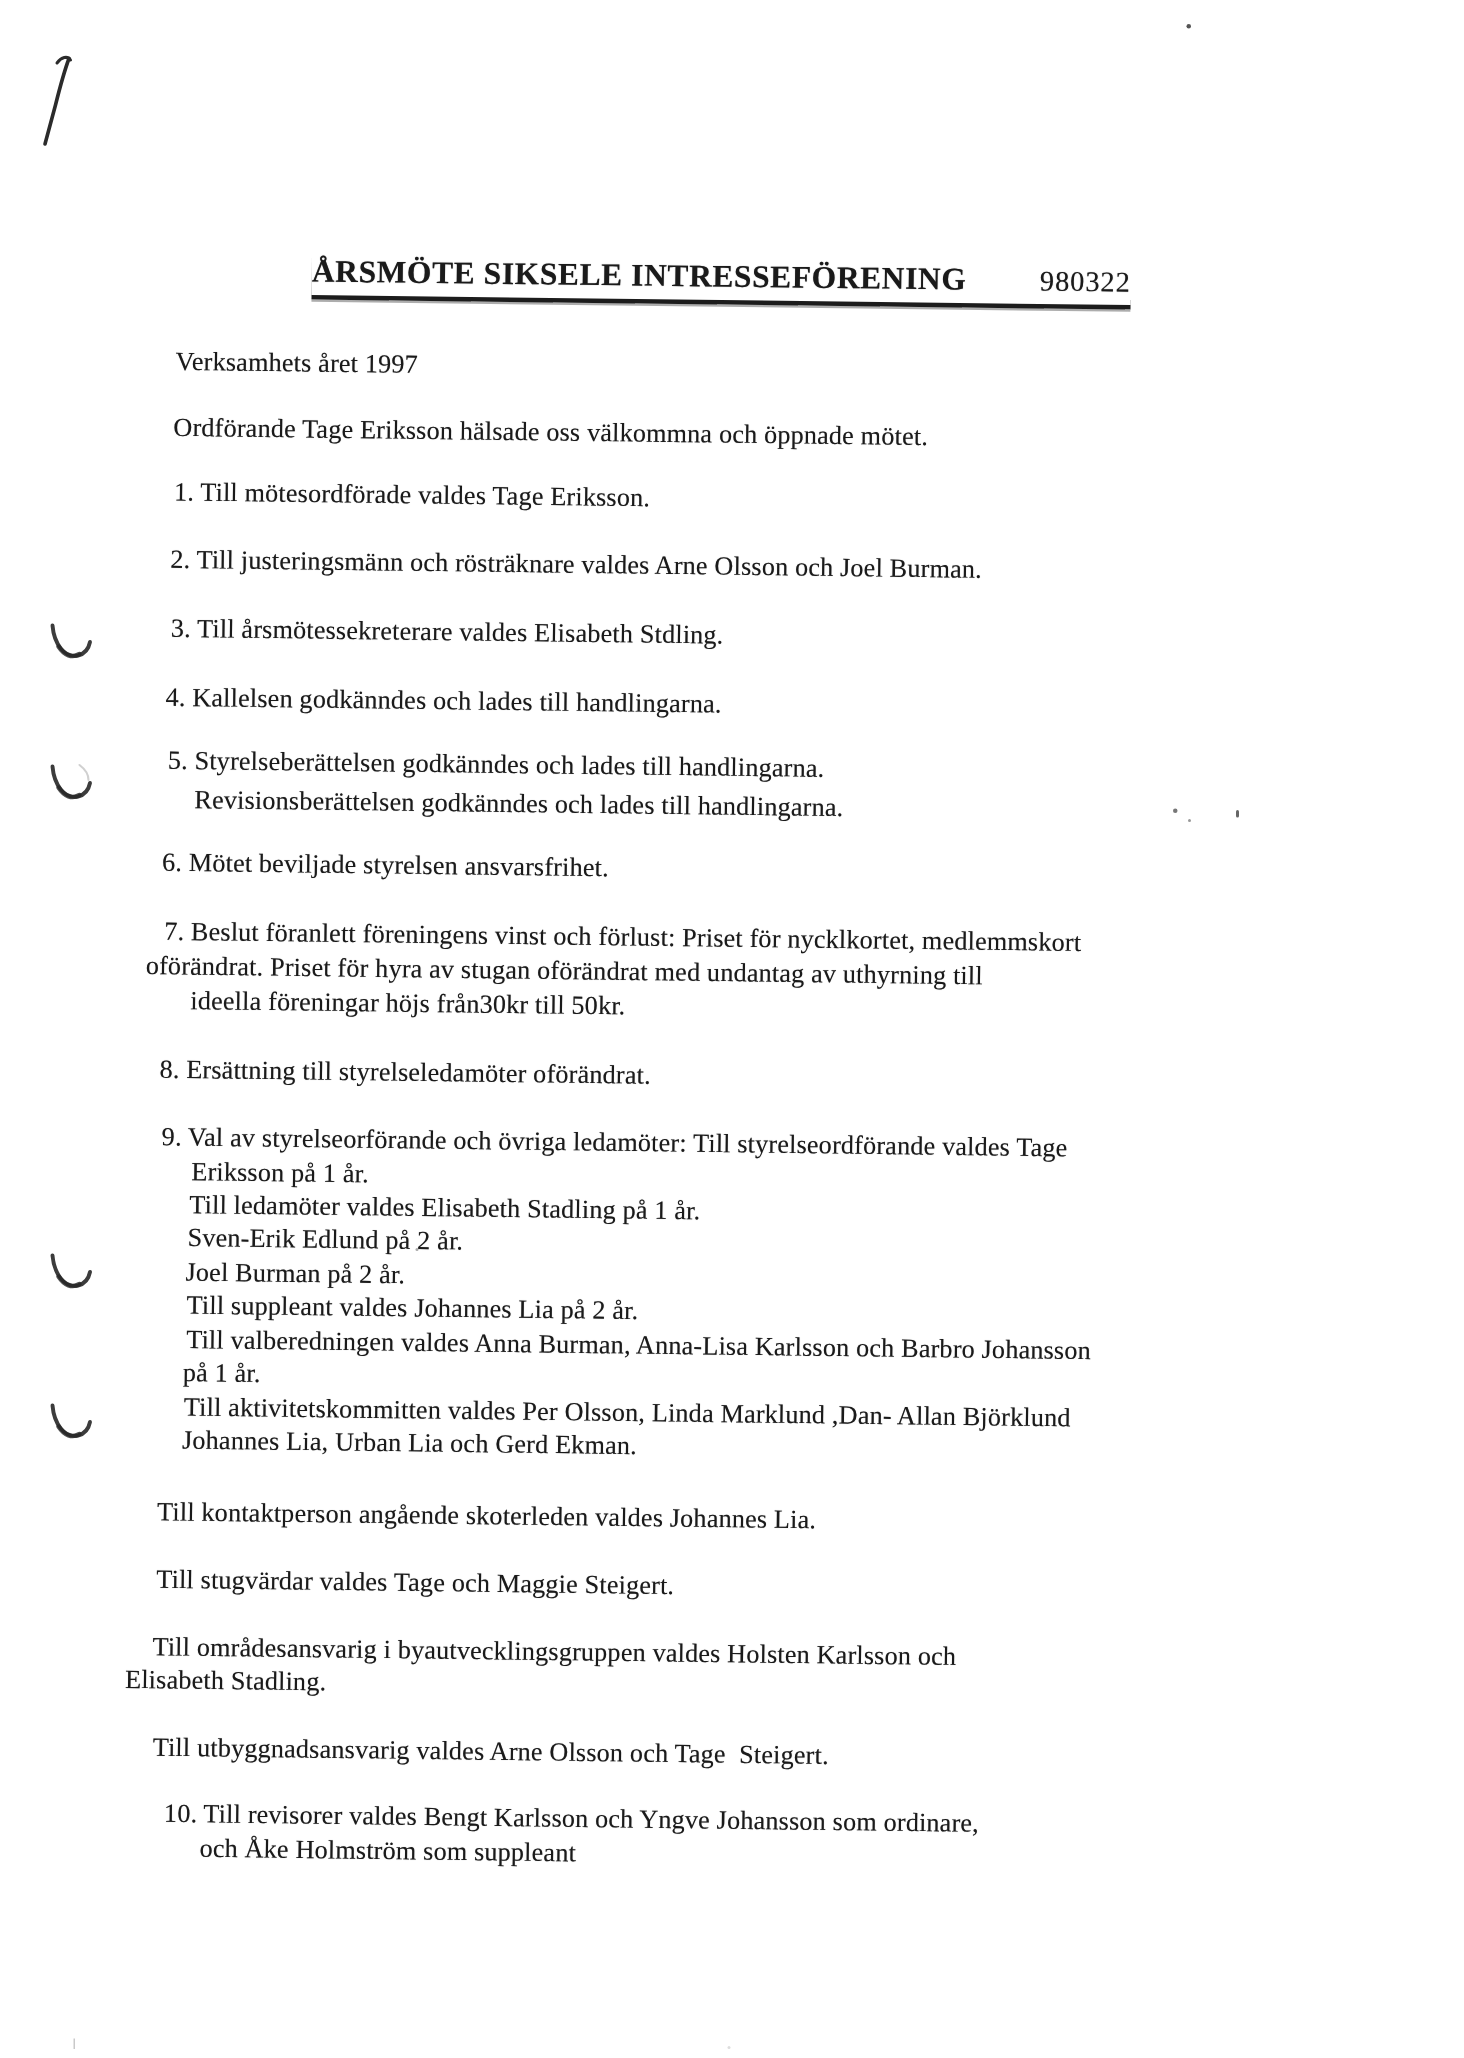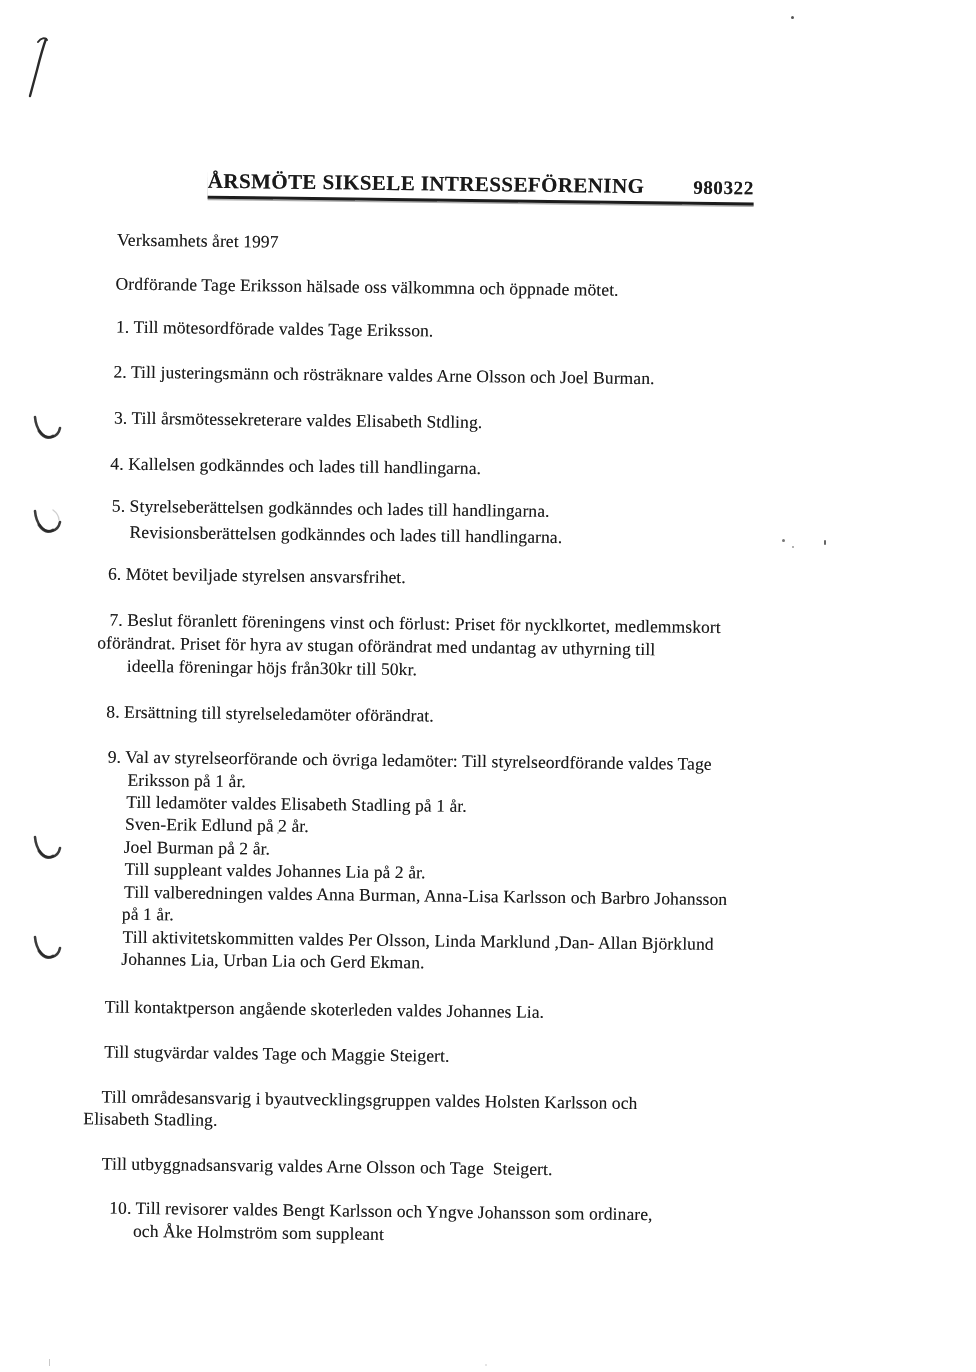--- a/index.html
+++ b/index.html
@@ -24,21 +24,21 @@
     margin-left:208px;
     padding-bottom:2px;
     border-bottom:3px solid #1c1c1c;
     box-shadow:0 1.5px 0 rgba(20,20,20,.35);
   }
   .title{
     font-weight:bold;font-size:21px;line-height:24px;letter-spacing:.4px;
     text-shadow:0 0 .6px rgba(0,0,0,.5);
   }
   .date{
-    font-weight:bold;font-size:19px;line-height:24px;letter-spacing:.6px;
+    font-weight:normal;font-size:19px;line-height:24px;letter-spacing:.6px;
     text-shadow:0 0 .6px rgba(0,0,0,.5);
   }
   .ln{
     font-size:17.5px;line-height:22px;letter-spacing:.1px;
     white-space:pre;
     text-shadow:0 0 .5px rgba(10,10,10,.45);
   }
   
   .marks{position:absolute;inset:0;pointer-events:none;}
   .marks svg{position:absolute;overflow:visible;}

